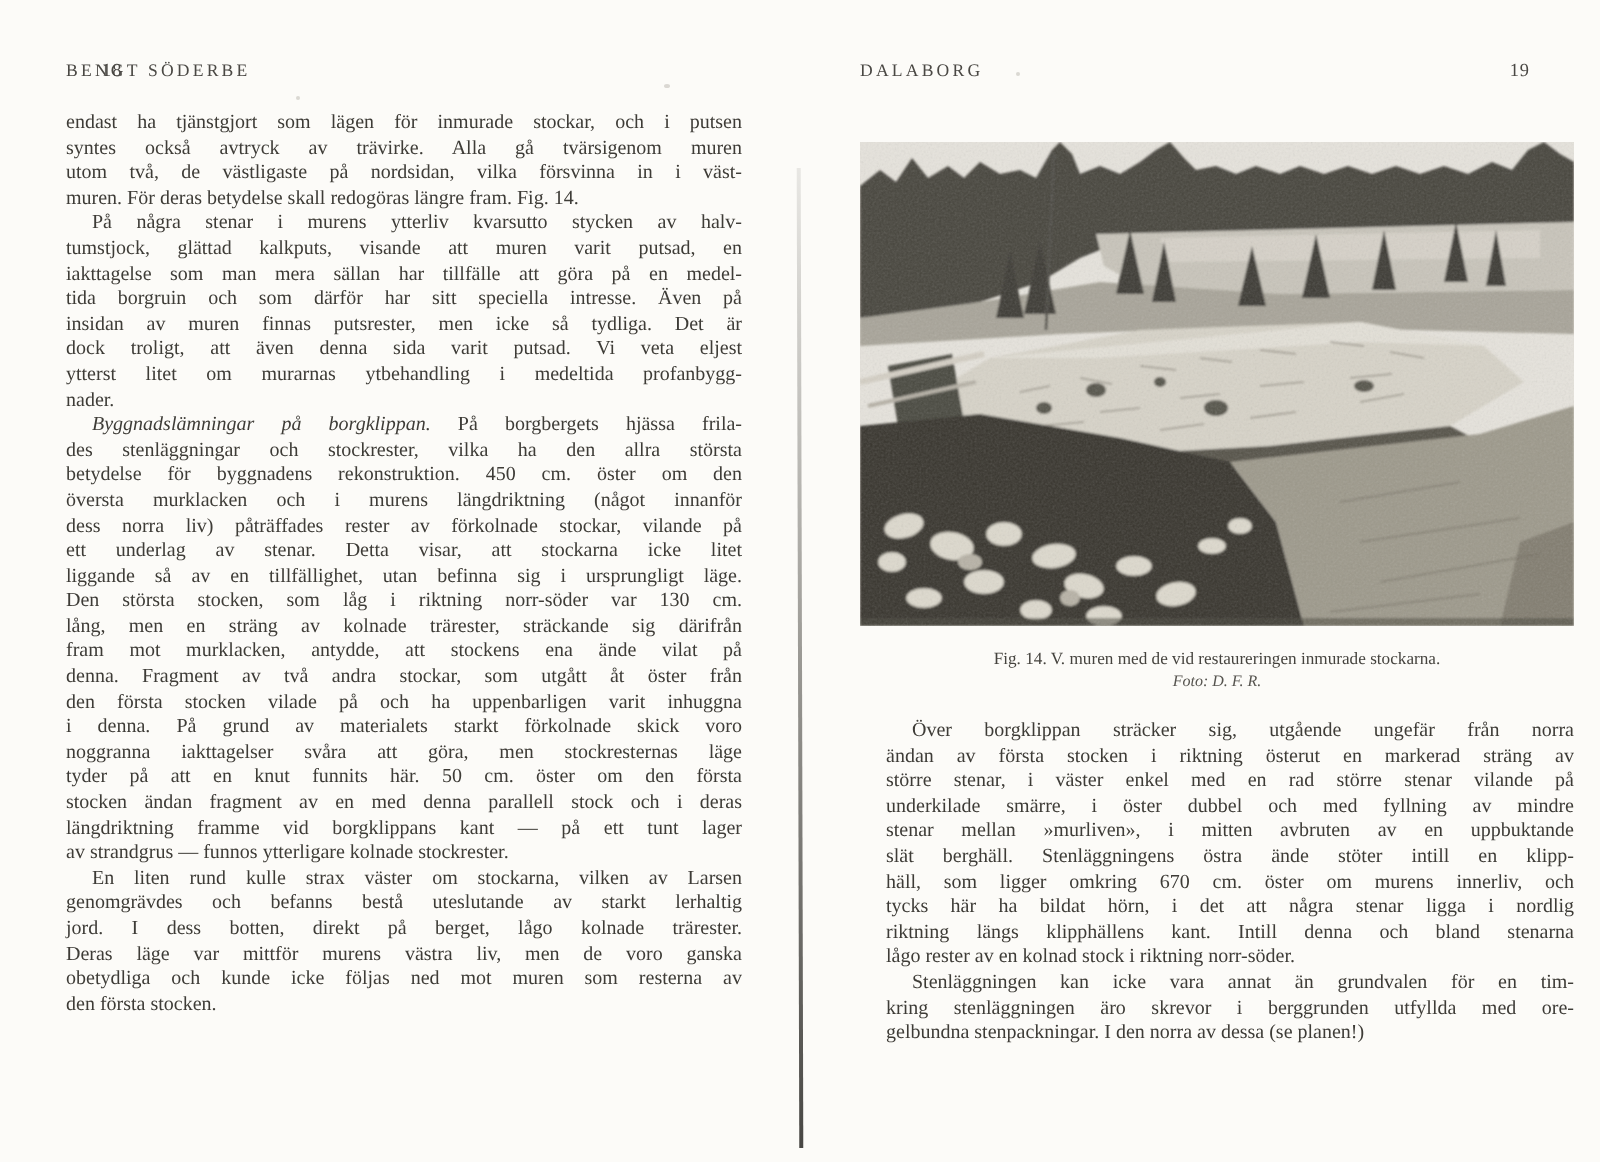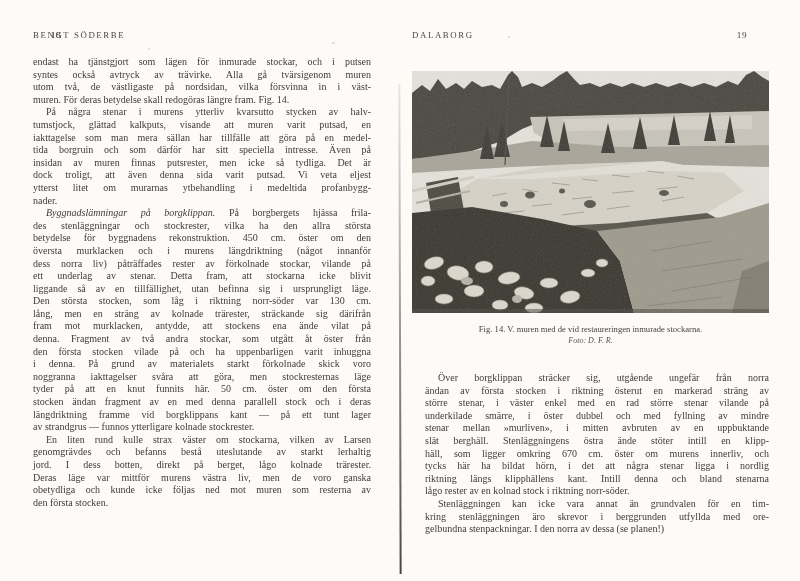--- a/index.html
+++ b/index.html
@@ -6,27 +6,27 @@
   .spread{
     position:relative;width:800px;height:581px;overflow:hidden;
     background:#fcfbf8;
     font-family:Liberation Serif, serif;color:#3e3c37;
   }
   .page{position:absolute;top:30px;}
   .page-header{position:relative;height:13px;font-size:8.8px;letter-spacing:1.6px;color:#4a4844;}
   .pagenum{position:absolute;top:0;font-size:9.2px;letter-spacing:0.5px;}
   .running{display:block;text-align:left;}
   .page-left{left:33px;width:338px;}
-  .page-right{left:412px;width:357px;}
+  .page-right{left:430px;width:357px;}
   .page-left .pagenum{left:18px;}
   .page-right .pagenum{right:22px;}
 
   .body-text{margin-top:13px;font-size:10px;}
   .page-left .body-text{width:338px;}
-  .page-right .body-text{margin-left:13px;width:344px;margin-top:27px;}
+  .page-right .body-text{margin-left:13px;width:344px;margin-top:15px;}
   .tline{height:12.6px;line-height:12.6px;white-space:nowrap;
          text-align:justify;text-align-last:justify;}
   .tline.last{text-align-last:left;}
   .tline.ind{text-indent:13px;}
   .tline .it{font-style:italic;}
 
   .figure{margin-top:28px;width:357px;}
   .photo{width:357px;height:242px;display:block;}
   .fig-caption{margin-top:11px;text-align:center;font-size:8.6px;color:#45433e;}
   .fig-credit{margin-top:2px;text-align:center;font-size:8px;font-style:italic;color:#55534e;}
@@ -59,21 +59,21 @@
         <div class="tline">tida borgruin och som därför har sitt speciella intresse.  Även på</div>
         <div class="tline">insidan av muren finnas putsrester, men icke så tydliga.  Det är</div>
         <div class="tline">dock troligt, att även denna sida varit putsad.  Vi veta eljest</div>
         <div class="tline">ytterst litet om murarnas ytbehandling i medeltida profanbygg-</div>
         <div class="tline last">nader.</div>
         <div class="tline ind"><span class="it">Byggnadslämningar på borgklippan.</span><span>  På borgbergets hjässa frila-</span></div>
         <div class="tline">des stenläggningar och stockrester, vilka ha den allra största</div>
         <div class="tline">betydelse för byggnadens rekonstruktion.  450 cm. öster om den</div>
         <div class="tline">översta murklacken och i murens längdriktning (något innanför</div>
         <div class="tline">dess norra liv) påträffades rester av förkolnade stockar, vilande på</div>
-        <div class="tline">ett underlag av stenar.  Detta fram, att stockarna icke blivit</div>
+        <div class="tline">ett underlag av stenar.  Detta visar, att stockarna icke litet</div>
         <div class="tline">liggande så av en tillfällighet, utan befinna sig i ursprungligt läge.</div>
         <div class="tline">Den största stocken, som låg i riktning norr-söder var 130 cm.</div>
         <div class="tline">lång, men en sträng av kolnade trärester, sträckande sig därifrån</div>
         <div class="tline">fram mot murklacken, antydde, att stockens ena ände vilat på</div>
         <div class="tline">denna.  Fragment av två andra stockar, som utgått åt öster från</div>
         <div class="tline">den första stocken vilade på och ha uppenbarligen varit inhuggna</div>
         <div class="tline">i denna.  På grund av materialets starkt förkolnade skick voro</div>
         <div class="tline">noggranna iakttagelser svåra att göra, men stockresternas läge</div>
         <div class="tline">tyder på att en knut funnits här.  50 cm. öster om  den första</div>
         <div class="tline">stocken ändan fragment av en med denna parallell stock och i deras</div>

